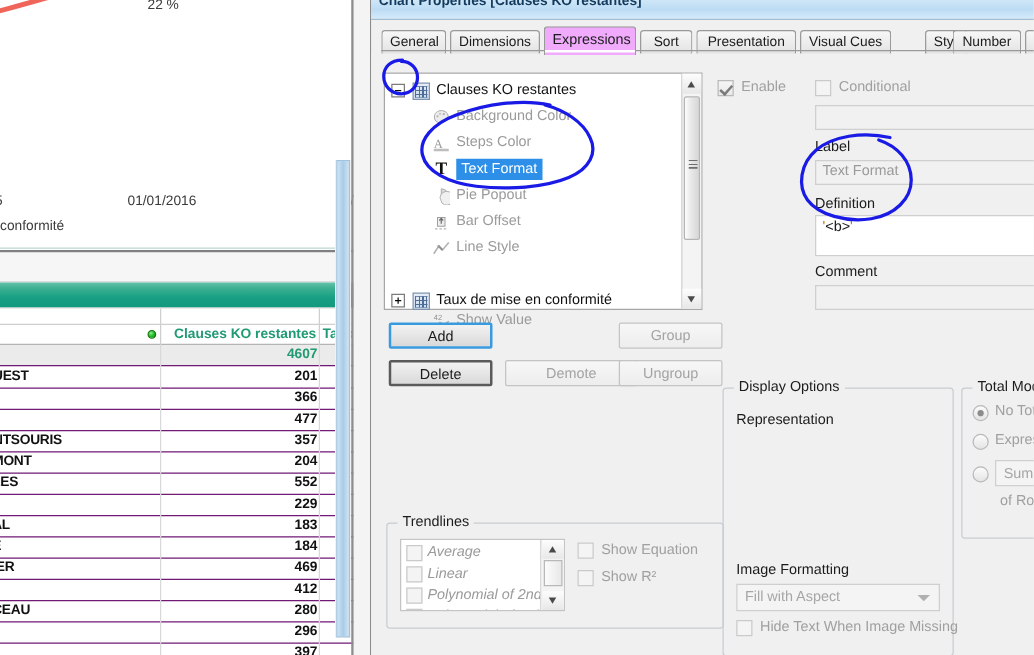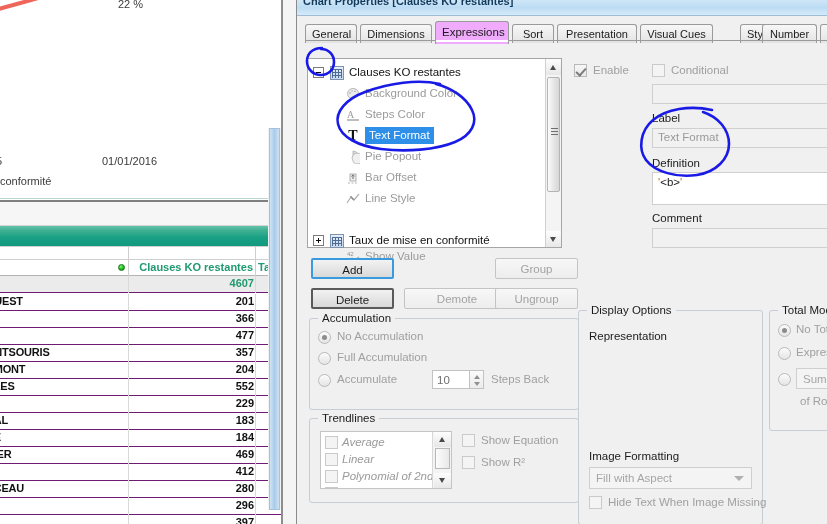--- a/index.html
+++ b/index.html
@@ -484,39 +484,20 @@
       <div class="flabel" style="left:355px; top:169px;">Comment</div>
       <div class="field" style="left:355px; top:185px; width:200px; height:20px;"></div>
 
       <div class="btn primary" style="left:14px; top:215px; width:83px;">Add</div>
       <div class="btn disabled" style="left:198px; top:215px; width:83px;">Group</div>
 
       <div class="btn dark" style="left:14px; top:245px; width:83px;">Delete</div>
       <div class="btn disabled" style="left:107px; top:245px; width:106px;">Demote</div>
       <div class="btn disabled" style="left:198px; top:245px; width:83px;">Ungroup</div>
 
-      <div class="gb" style="left:12px; top:275px; width:270px; height:92px;">
-        <div class="gb-title">Accumulation</div>
-
-        <div class="radio on" style="left:8px; top:12px;"></div>
-        <div class="rlabel" style="left:27px; top:11px;">No Accumulation</div>
-
-        <div class="radio" style="left:8px; top:33px;"></div>
-        <div class="rlabel" style="left:27px; top:32px;">Full Accumulation</div>
-
-        <div class="radio" style="left:8px; top:55px;"></div>
-        <div class="rlabel" style="left:27px; top:54px;">Accumulate</div>
-
-        <div class="spinbox" style="left:122px; top:51px;">10</div>
-        <div class="spin-btns" style="left:160px; top:51px;">
-          <div class="t u"></div>
-            <div class="t d"></div>
-        </div>
-        <div class="rlabel" style="left:181px; top:54px;">Steps Back</div>
-      </div>
 
       <div class="gb" style="left:12px; top:375px; width:270px; height:85px;">
         <div class="gb-title">Trendlines</div>
 
         <div class="listbox" style="left:10px; top:12px; width:132px; height:58px;">
           <div id="trend-items">
               <div class="chk dis" style="left: 4px; top: 4px;"></div>
               <div class="lb-item" style="left: 21px; top: 4px;">Average</div>
               <div class="chk dis" style="left: 4px; top: 21px;"></div>
               <div class="lb-item" style="left: 21px; top: 21px;">Linear</div>

